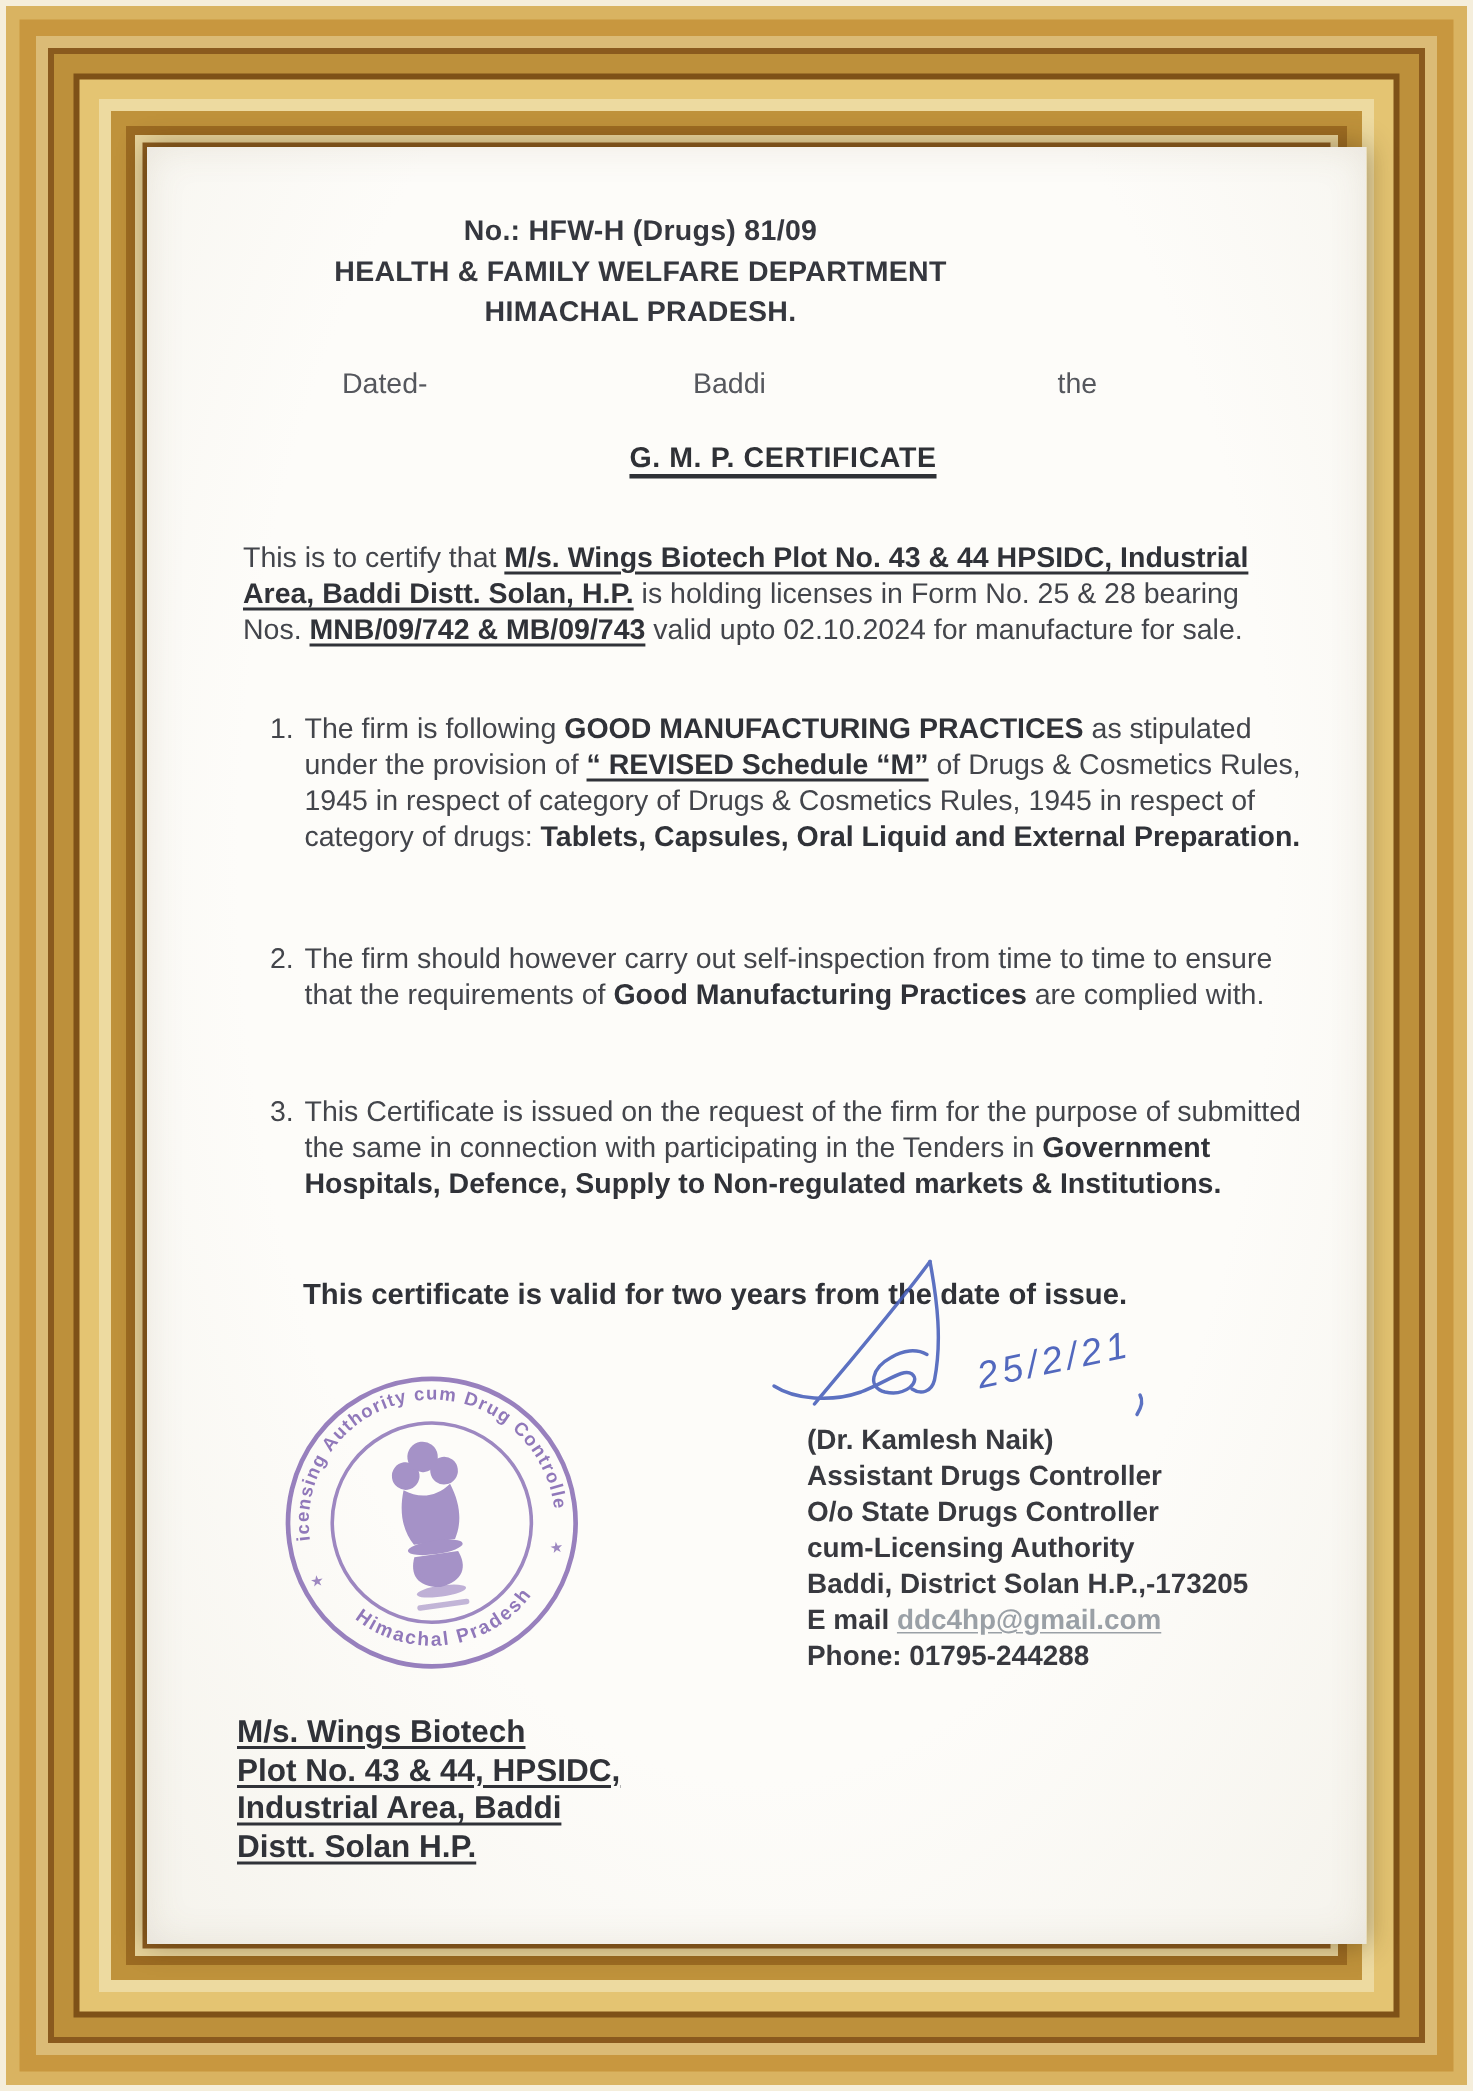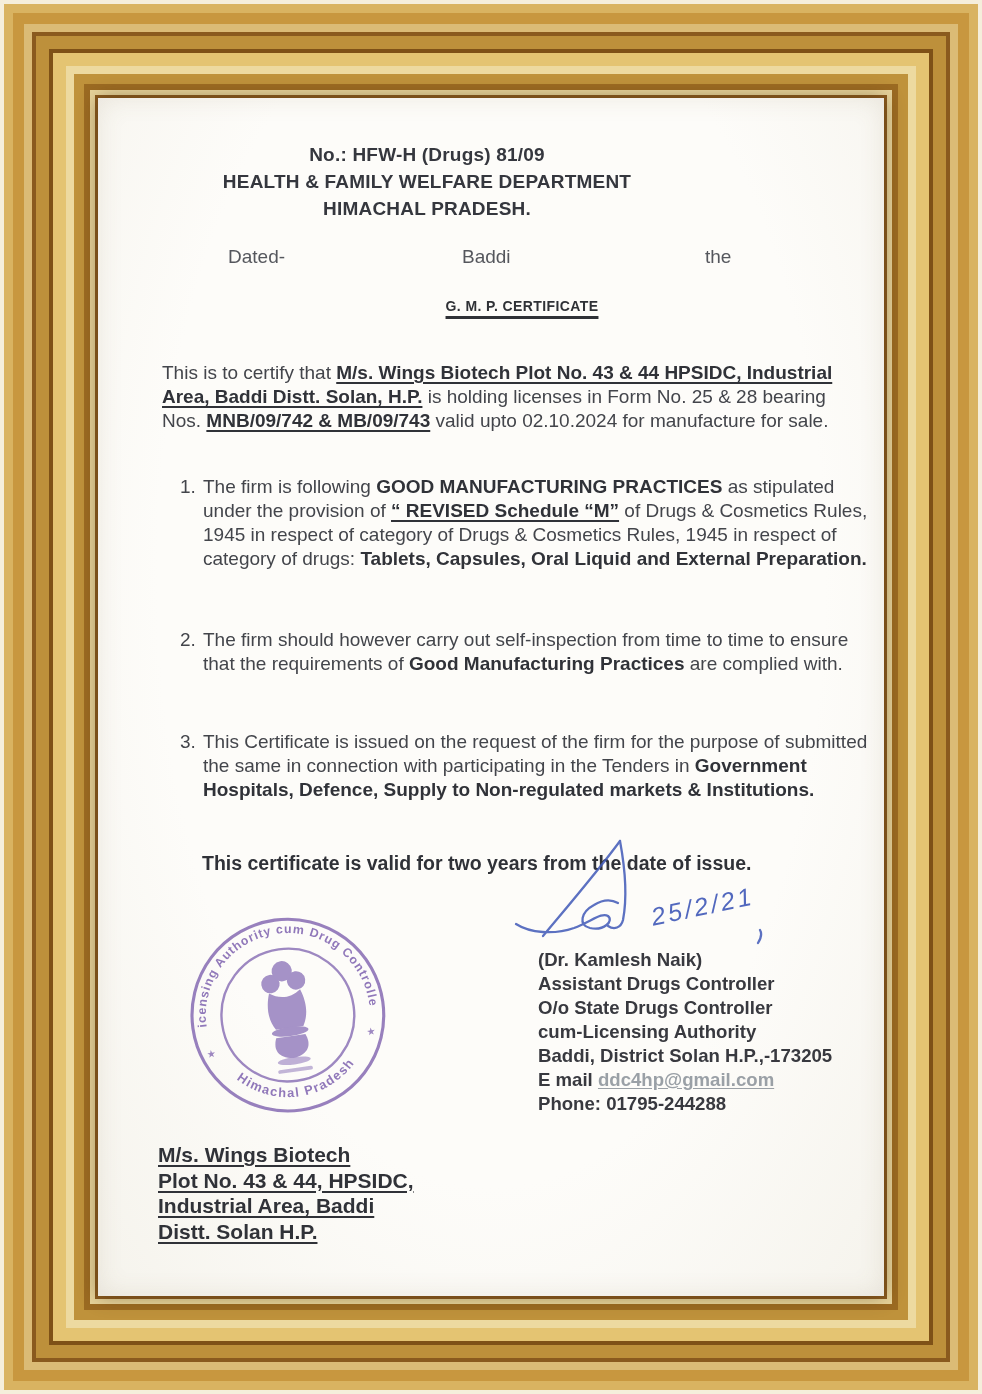--- a/index.html
+++ b/index.html
@@ -27,31 +27,32 @@
   }
 
   
   .paper{
     position:relative;width:786px;height:1198px;
     background:
       radial-gradient(ellipse at 50% 40%, #fdfcf9 60%, #f5f3ec 100%);
     box-shadow:0 0 18px rgba(60,40,10,.45), inset 0 0 26px rgba(120,100,60,.12);
     color:#43454b;font-size:19px;line-height:24px;
     overflow:hidden;
+    padding-left:27px;
   }
   .abs{position:absolute;}
   .b{font-weight:bold;color:#303238;}
   .u{text-decoration:underline;text-underline-offset:3px;text-decoration-thickness:1.6px;}
 
   .header{left:0;top:43px;width:658px;text-align:center;font-weight:bold;color:#35373e;line-height:27px;font-size:19px;letter-spacing:.2px;}
   .dateline{top:147px;left:0;width:100%;color:#55575d;}
   .dateline .dated{position:absolute;left:130px;}
   .dateline .place{position:absolute;left:364px;}
   .dateline .the{position:absolute;left:607px;}
-  .title{left:124px;top:196px;width:600px;text-align:center;font-weight:bold;font-size:14px;color:#2f3136;
+  .title{left:124px;top:196px;width:600px;text-align:center;font-weight:bold;font-size:19px;color:#2f3136;
          text-decoration:underline;text-decoration-thickness:2.5px;text-underline-offset:5px;letter-spacing:.4px;}
   .intro{left:52px;top:251px;width:706px;}
   .item{left:82px;width:692px;display:flex;}
   .item .num{min-width:23px;flex:0 0 23px;}
   .item .txt{width:672px;}
   .item1{top:377px;}
   .item2{top:530px;}
   .item3{top:632px;}
   .validity{left:104px;top:753px;font-weight:bold;color:#303238;font-size:19.5px;}
 

